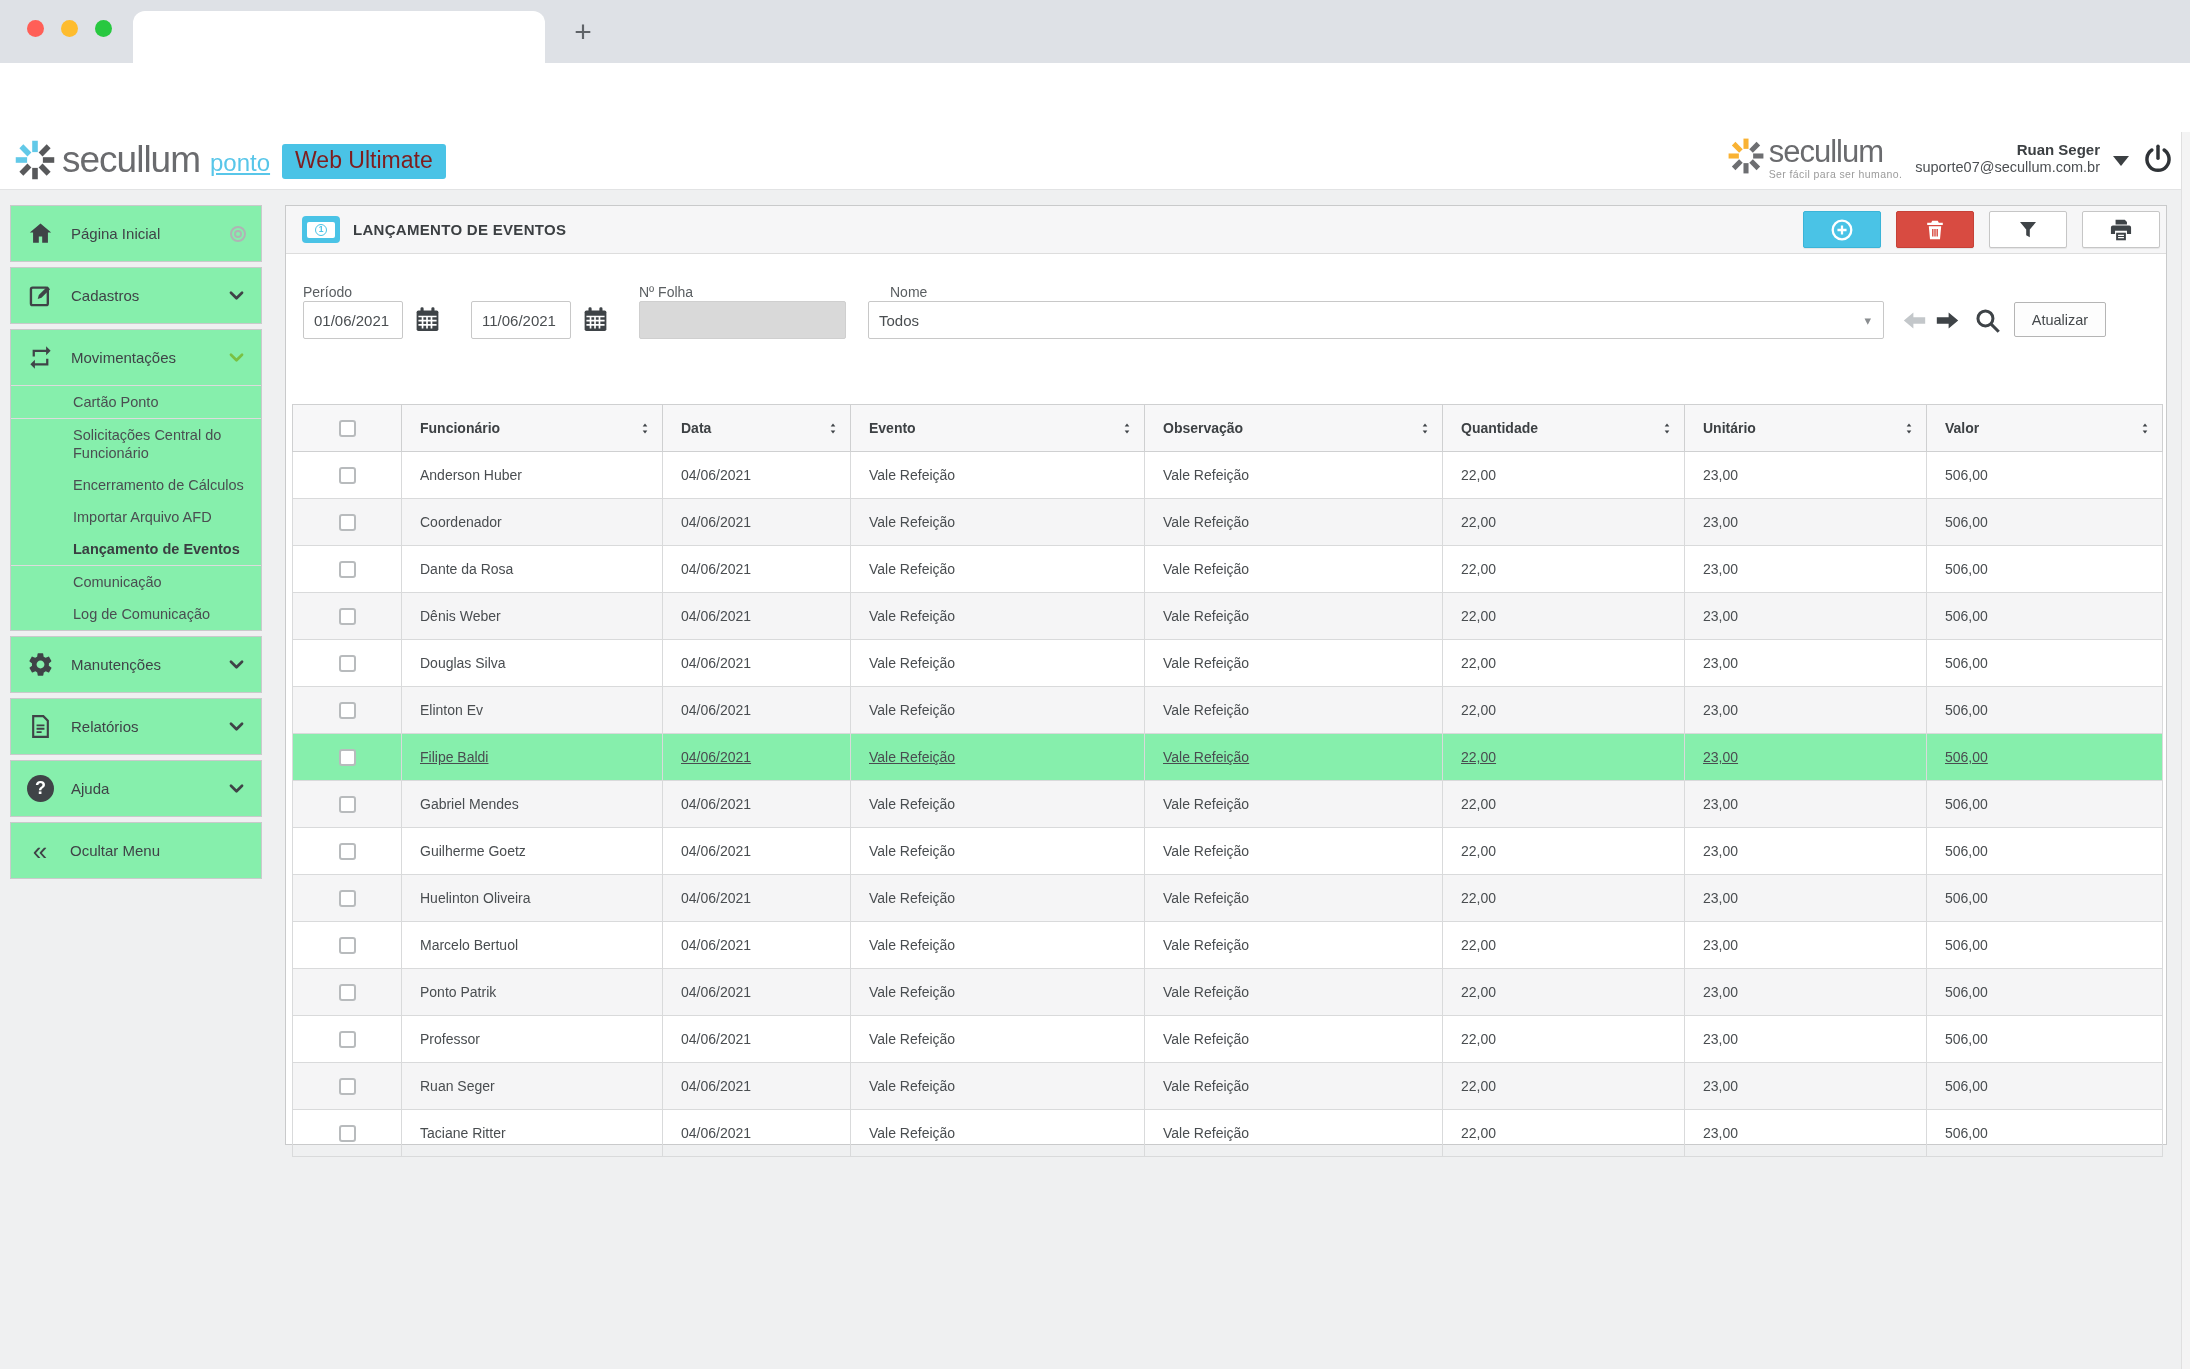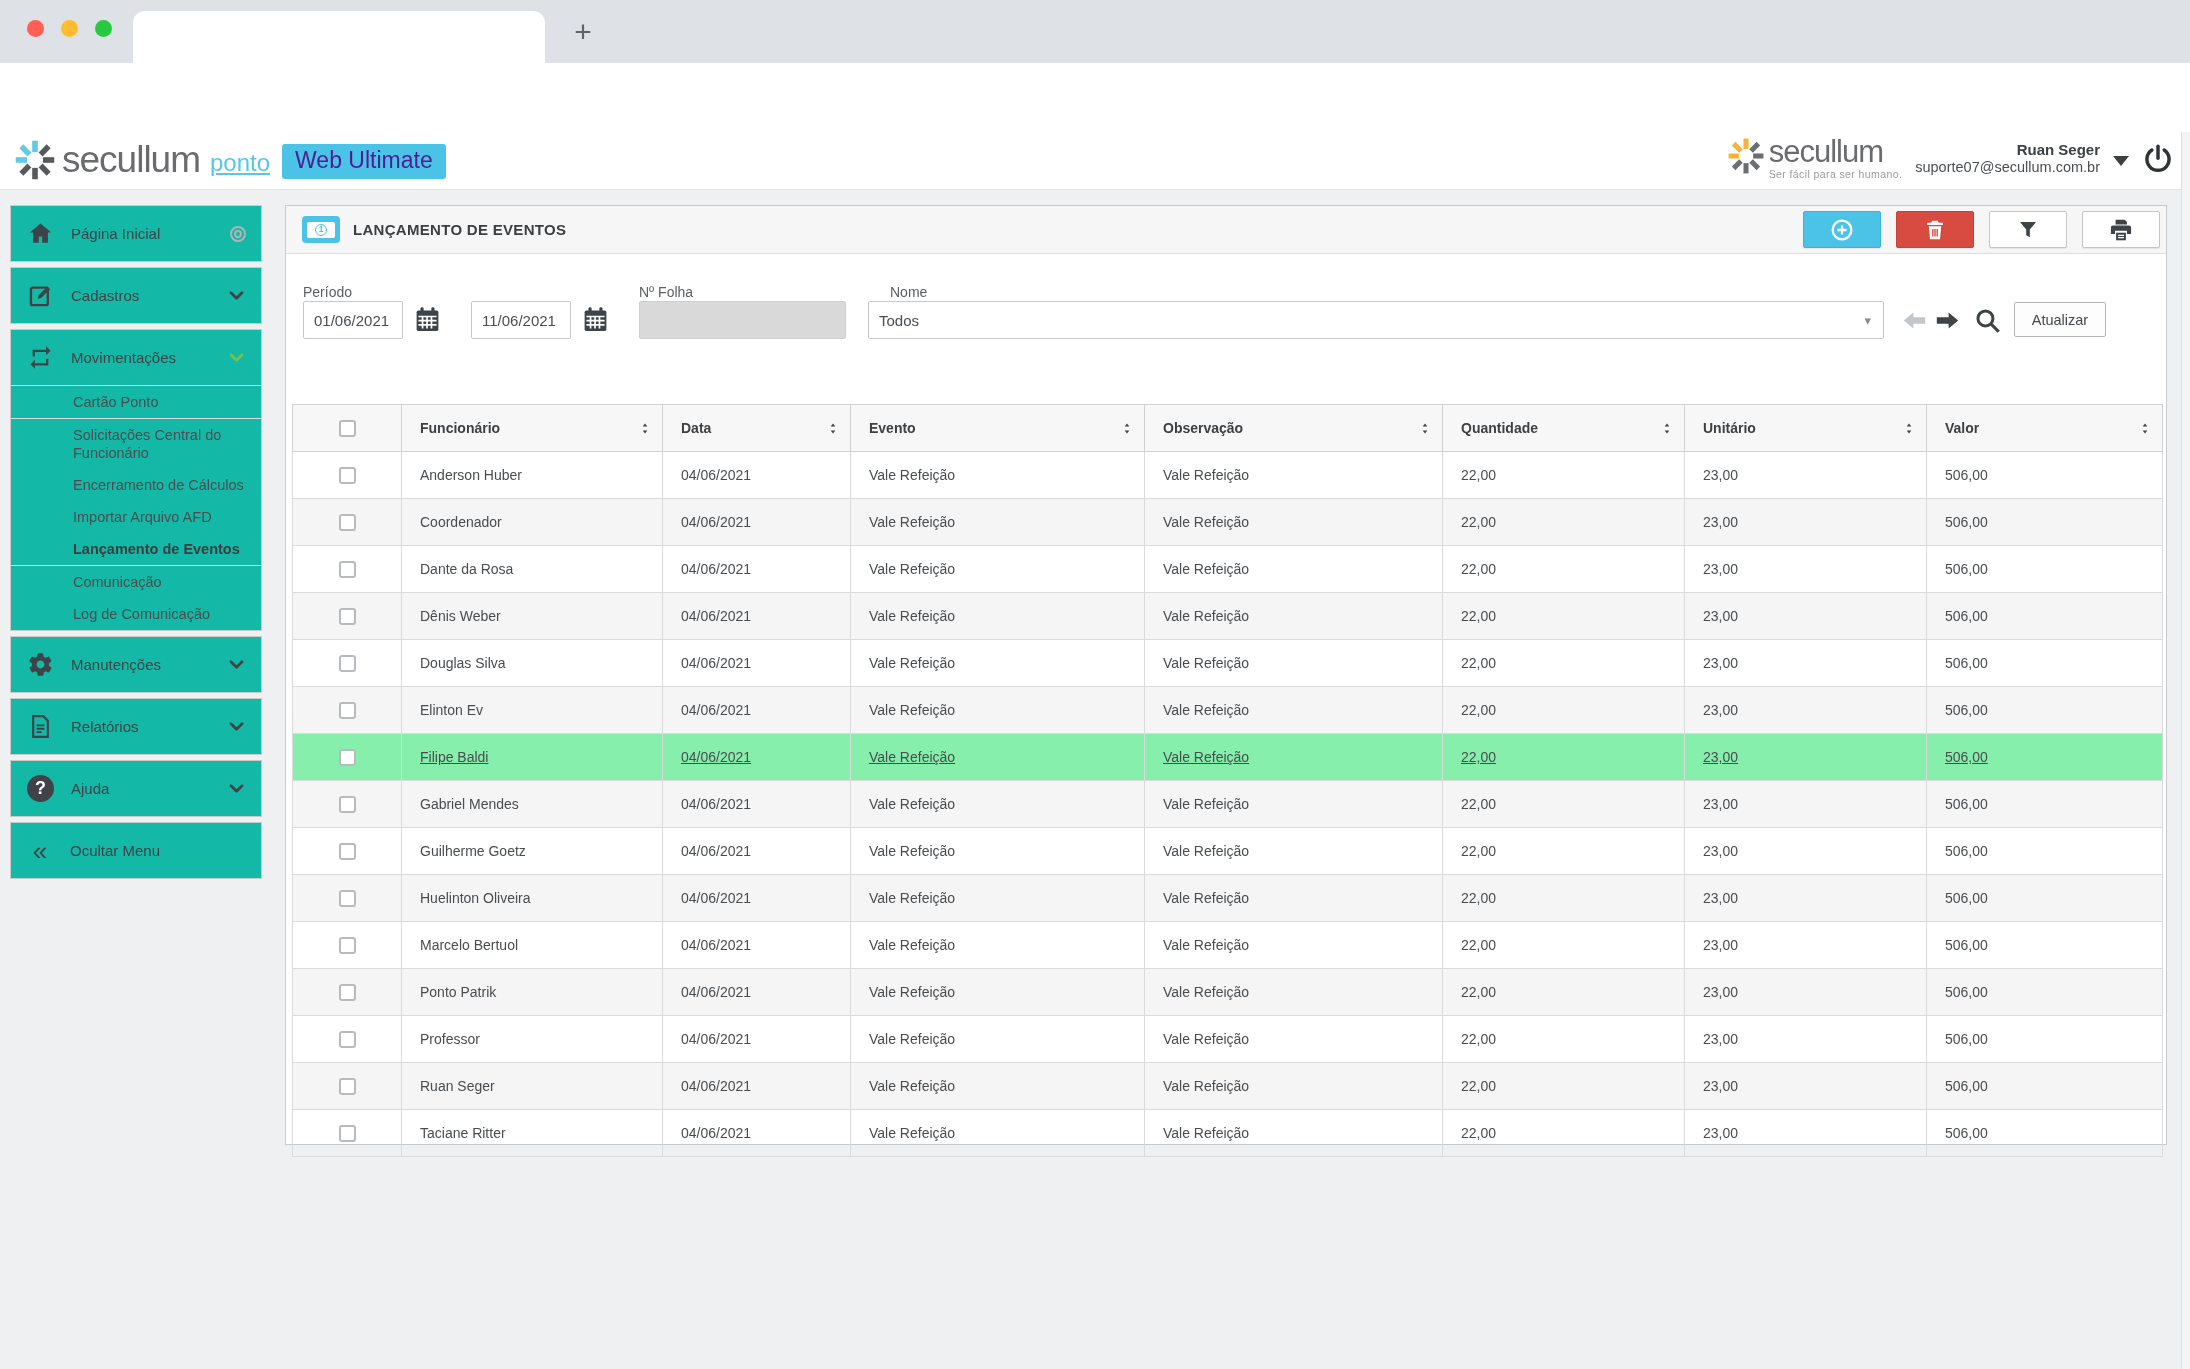--- a/index.html
+++ b/index.html
@@ -20,34 +20,34 @@
   .star { position:absolute; right:14px; top:7px; }
   .avatar { position:absolute; left:2077px; top:84px; width:36px; height:36px; border-radius:50%; background:#c7ccd1; }
   .dots { position:absolute; left:2148px; top:88px; width:8px; font-size:22px; color:#5f6368; letter-spacing:0; line-height:9px; }
   .dots span { display:block; width:5px; height:5px; background:#5f6368; border-radius:50%; margin:3px 0; }
 
   
   .app-header { position:absolute; top:132px; left:0; width:2190px; height:58px; background:#fff; border-bottom:1px solid #e2e3e4; }
   .brand-left { position:absolute; left:14px; top:7px; display:flex; align-items:center; }
   .brand-word { font-size:37px; color:#6a6b6e; letter-spacing:-1px; margin-left:6px; }
   .brand-ponto { font-size:24px; color:#58c6e9; margin-left:10px; position:relative; top:3px;text-decoration:underline; }
-  .brand-badge { margin-left:12px; background:#4ac3e6; color:#4c1d95; font-size:23px; padding:3px 13px 5px; border-radius:3px; position:relative; top:1px; }
+  .brand-badge { margin-left:12px; background:#4ac3e6; color:#7f1d1d; font-size:23px; padding:3px 13px 5px; border-radius:3px; position:relative; top:1px; }
   .header-right { position:absolute; right:16px; top:5px; display:flex; align-items:center; gap:13px; }
   .minibrand { display:flex; align-items:flex-start; }
   .minibrand-col { margin-left:4px; }
   .minibrand-word { font-size:31px; color:#6a6b6e; letter-spacing:-1px; line-height:30px; }
   .minibrand-tag { font-size:10.5px; color:#9b9b9b; letter-spacing:.4px; text-align:left; margin-top:1px; }
   .userblock { text-align:right; line-height:1.2; }
   .user-name { font-size:15px; font-weight:bold; color:#3c4043; }
   .user-email { font-size:14.5px; color:#4c4f52; }
   .user-caret { width:0; height:0; border-left:8px solid transparent; border-right:8px solid transparent; border-top:10px solid #3c4043; margin-top:4px; }
 
   
   .sidebar { position:absolute; left:10px; top:205px; width:252px; }
-  .side-box { background:#14b8a6; border:1px solid #c9cacb; margin-bottom:5px; }
+  .side-box { background:#86efac; border:1px solid #c9cacb; margin-bottom:5px; }
   .side-item { height:55px; display:flex; align-items:center; padding:0 15px 0 16px; color:#3f4347; font-size:15px; }
   .side-item .lbl { margin-left:17px; flex:1; }
   .chev { color:#3f4347; } .chev.green { color:#7ac143; }
   .home-circle { width:16px; height:16px; border:2px solid #b0b3b5; border-radius:50%; position:relative; }
   .home-circle::after { content:""; position:absolute; left:2px; top:2px; width:4px; height:4px; border:2px solid #b0b3b5; border-radius:50%; }
   .submenu { border-top:1px solid #dcdcdc; }
   .sub-item { padding:7px 14px 7px 62px; font-size:14.5px; color:#4a4e51; line-height:18px; }
   .sub-item.divider { border-bottom:1px solid #dcdcdc; }
   .sub-item.active { font-weight:bold; color:#3a3e41; }
   .collapse-glyph { font-size:26px; color:#3f4347; width:26px; text-align:center; line-height:20px; }

